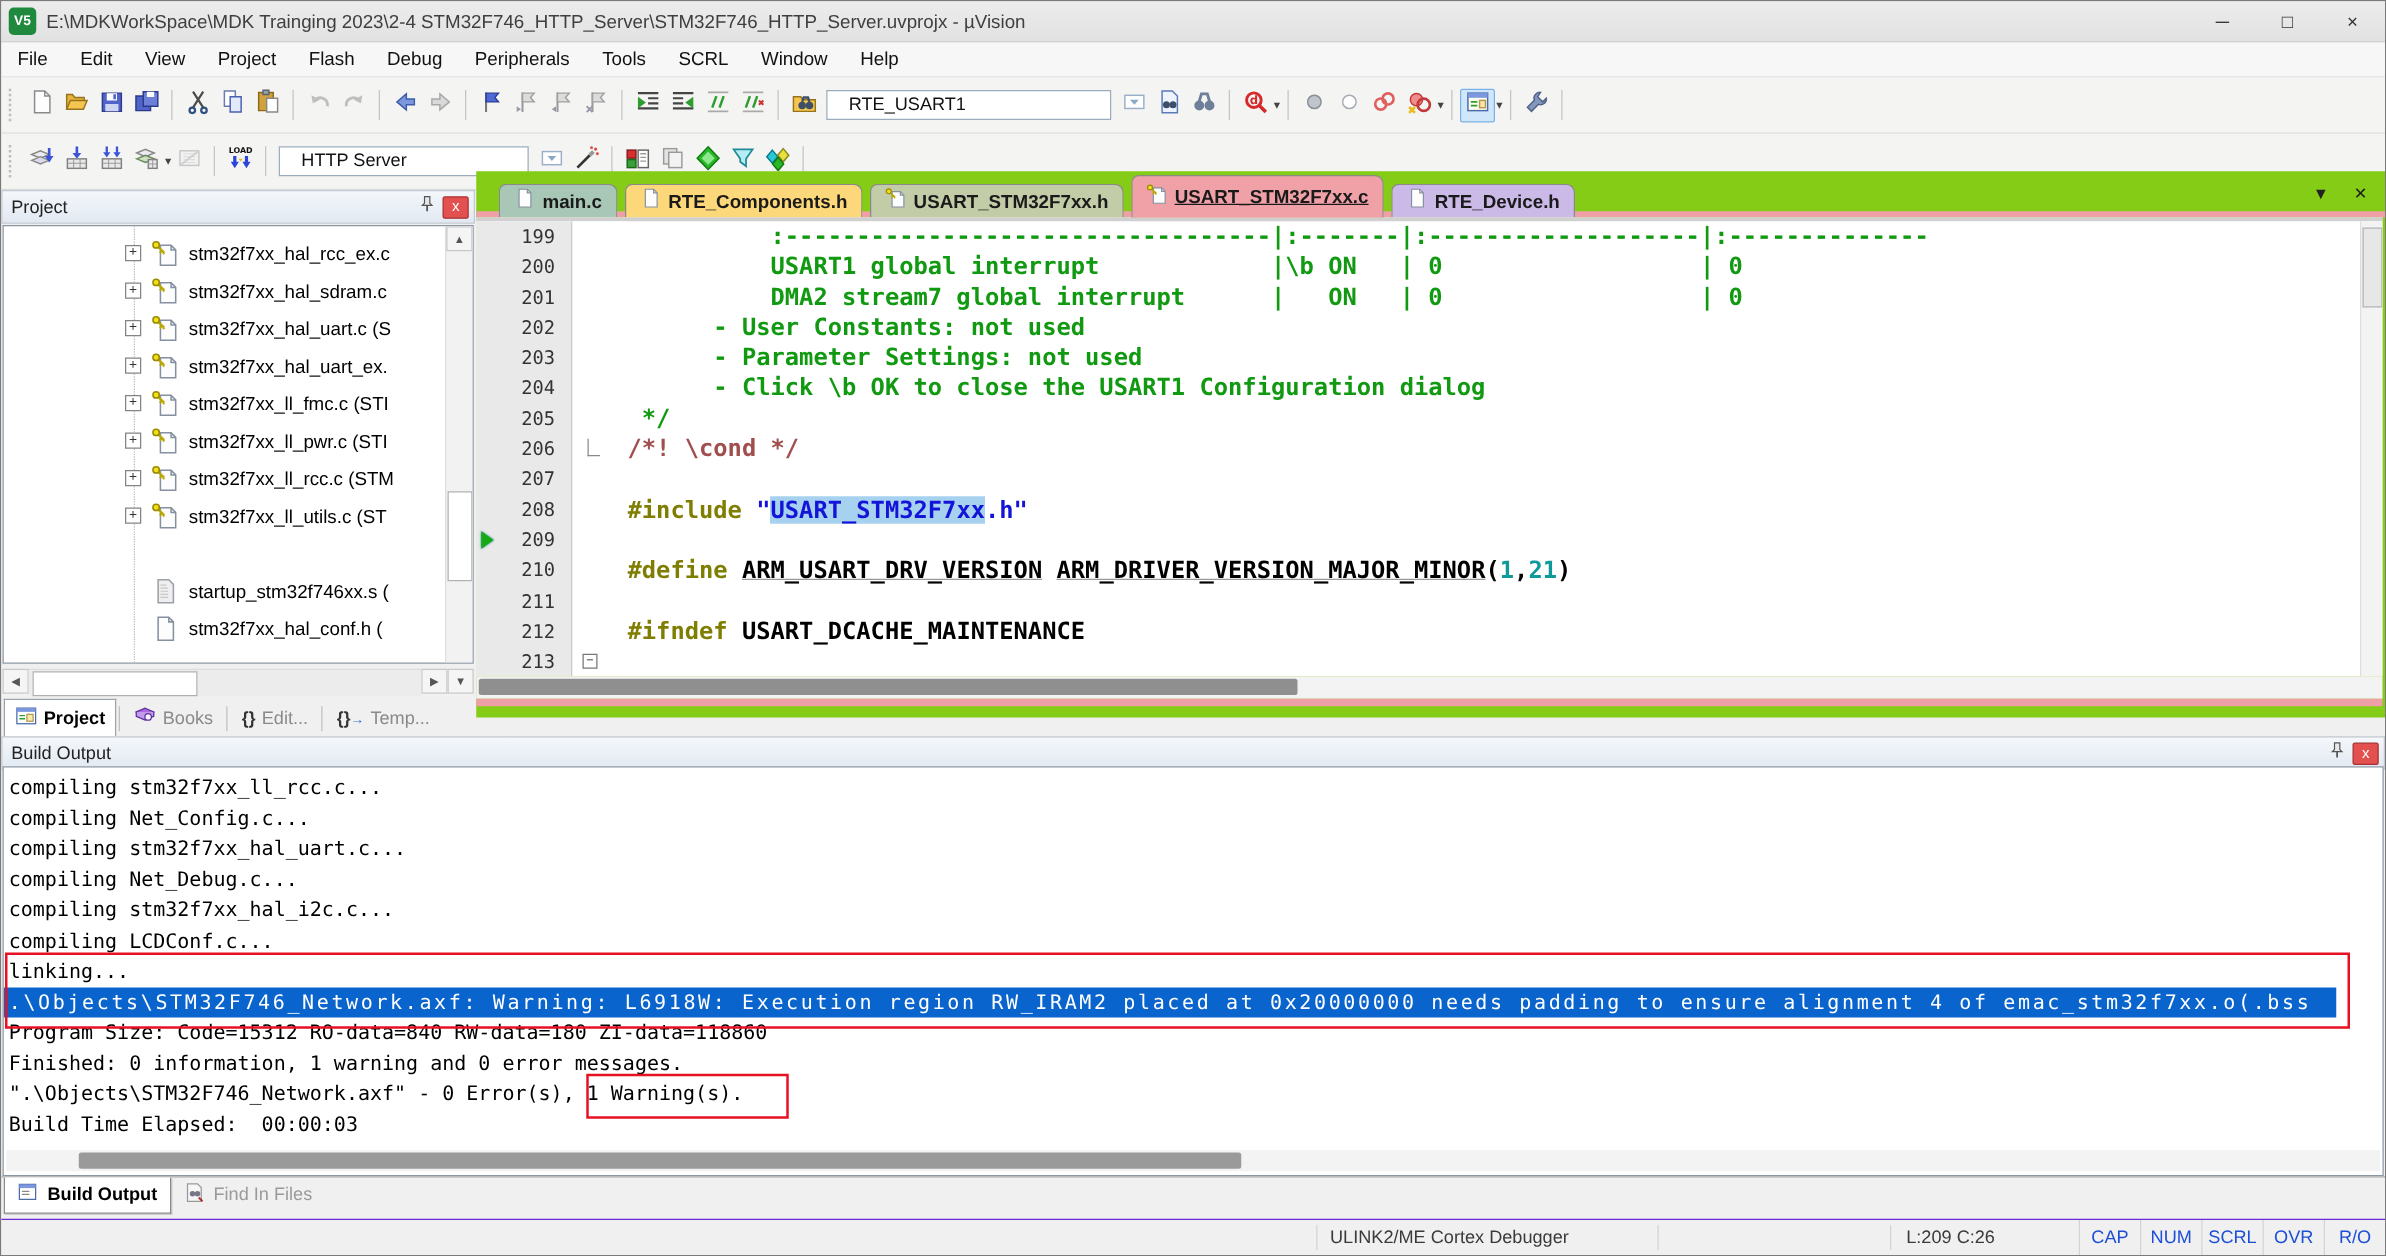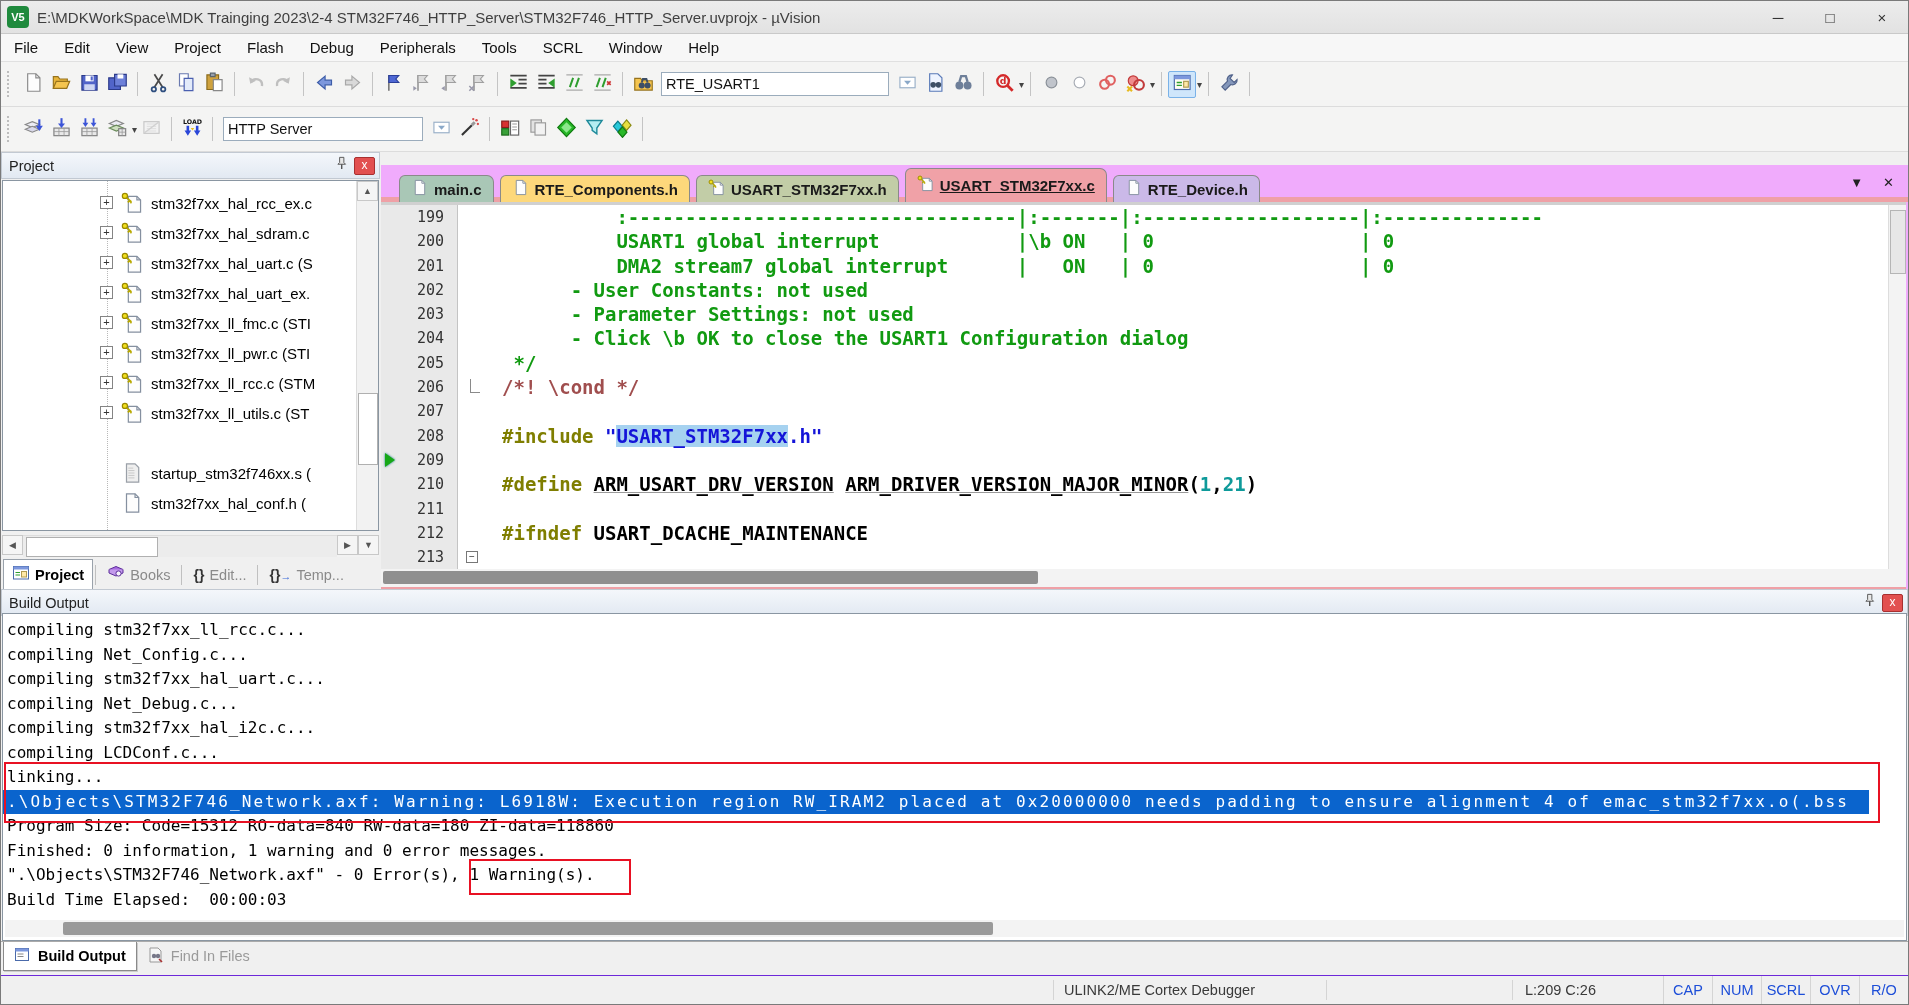--- a/index.html
+++ b/index.html
@@ -15,21 +15,21 @@
   .menu-item{padding:0 13px;font-size:15px;color:#111;line-height:28px;}
   
   .toolbar{position:absolute;left:0;width:100%;height:45px;background:#f4f4f3;display:flex;align-items:center;border-bottom:1px solid #dcdcdc;box-sizing:border-box;padding-left:4px;}
   #toolbar1{top:61px;} #toolbar2{top:106px;}
   .grip{width:3px;height:26px;border-left:2px dotted #bdbdbd;margin:0 7px 0 2px;}
   .tbtn{width:28px;height:27px;display:flex;align-items:center;justify-content:center;position:relative;flex:none;}
   .tbtn svg{width:21px;height:21px;}
   .tbtn.hl{background:#cfe6fb;border:1px solid #7ab2e8;border-radius:2px;box-sizing:border-box;}
   .tb-div{width:1px;height:24px;background:#c4c4c4;margin:0 6px;flex:none;}
   .dd{font-size:10px;color:#444;margin-left:1px;flex:none;}
-  .combo{height:24px;background:#fff;border:1px solid #9bacbc;display:flex;align-items:center;padding:0 4px;font-size:14.5px;color:#111;margin:0 4px;box-sizing:border-box;flex:none;}
+  .combo{height:24px;background:#fff;border:1px solid #9bacbc;display:flex;align-items:center;padding:0 17px;font-size:14.5px;color:#111;margin:0 4px;box-sizing:border-box;flex:none;}
   
   #project-panel{position:absolute;left:0;top:151px;width:379px;height:437px;background:#f0f0f0;}
   .panel-header{height:27px;display:flex;align-items:center;background:linear-gradient(#f4f7fb,#e2e9f2);border:1px solid #c2c9d2;box-sizing:border-box;}
   .panel-title{font-size:14.5px;color:#222;padding-left:7px;}
   .panel-hdr-right{margin-left:auto;display:flex;align-items:center;gap:4px;padding-right:4px;}
   .pinbtn svg{width:17px;height:17px;}
   .closebox{width:19px;height:16px;background:#e25050;border:1px solid #a83030;color:#fff;font-size:12px;line-height:14px;text-align:center;border-radius:2px;}
   #tree{position:absolute;left:1px;right:1px;top:28px;bottom:58px;background:#fff;border:1px solid #8a96a2;overflow:hidden;}
   #tree-guide{position:absolute;left:104px;top:0;bottom:0;border-left:1px dotted #b8b8b8;}
   .tree-row{position:absolute;left:0;height:28px;display:flex;align-items:center;white-space:nowrap;}
@@ -43,21 +43,21 @@
   #tree-hscroll{position:absolute;left:1px;bottom:32px;height:22px;right:1px;display:flex;background:#f2f2f2;}
   #tree-hthumb{width:130px;height:18px;margin:1px 0 0 3px;background:#fff;border:1px solid #b0b0b0;}
   #tree-htrack{flex:1;position:relative;background:#ececec;border-top:1px solid #ddd;display:flex;}
   #panel-tabs{position:absolute;left:0;bottom:0;height:31px;display:flex;align-items:flex-end;padding-left:2px;}
   .ptab{display:flex;align-items:center;gap:5px;height:27px;padding:0 8px;font-size:14.5px;color:#8a8a8a;border:1px solid transparent;}
   .ptab.active{background:#fff;border:1px solid #9aa2ab;border-bottom:none;color:#000;font-weight:bold;height:29px;}
   .ptab svg{width:18px;height:18px;}
   .brace{font-size:14px;font-weight:bold;color:#333;}
   .ptab-sep{width:1px;height:20px;background:#c0c0c0;margin:0 2px 4px 2px;}
   
-  #editor-region{position:absolute;left:380px;top:164px;right:0;height:437px;background:#f0abfc;}
+  #editor-region{position:absolute;left:380px;top:136px;right:0;height:437px;background:#84cc16;}
   #tabstrip{position:relative;height:37px;}
   #tabband{position:absolute;left:0;right:0;bottom:0;height:5px;background:#efa0a6;}
   #tabs-flex{display:flex;align-items:flex-end;height:37px;padding-left:18px;position:relative;}
   .etab{display:flex;align-items:center;gap:6px;border:1px solid #8a8a8a;border-bottom:none;border-radius:6px 7px 0 0;padding:0 11px;height:27px;margin-right:6px;box-sizing:border-box;}
   .etab .lbl{font-size:15px;font-weight:600;color:#1a1a1a;white-space:nowrap;}
   .etab.active{height:34px;z-index:3;}
   .etab.active .lbl{font-weight:bold;text-decoration:underline;}
   .etab svg{width:17px;height:17px;}
   #tab-ctrls{position:absolute;right:14px;top:10px;display:flex;gap:20px;font-size:13px;color:#222;z-index:4;}
   #code-outer{position:absolute;left:0;top:37px;right:2px;height:367px;background:#fff;border-top:3px solid #d0d0d0;box-sizing:border-box;overflow:hidden;}

